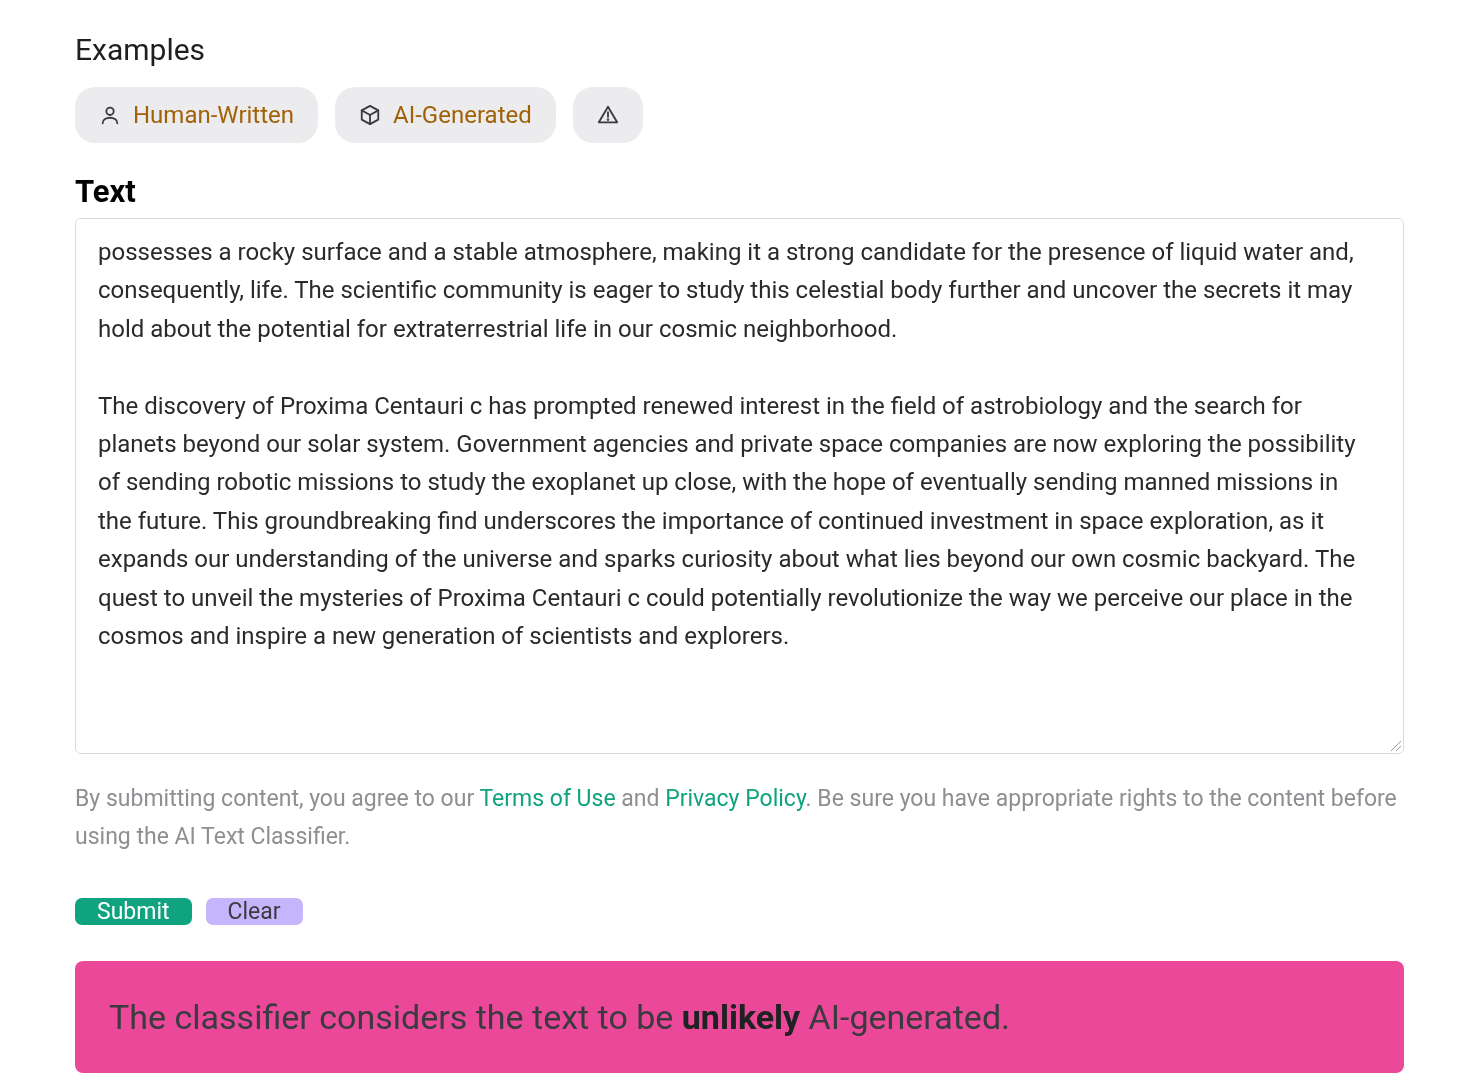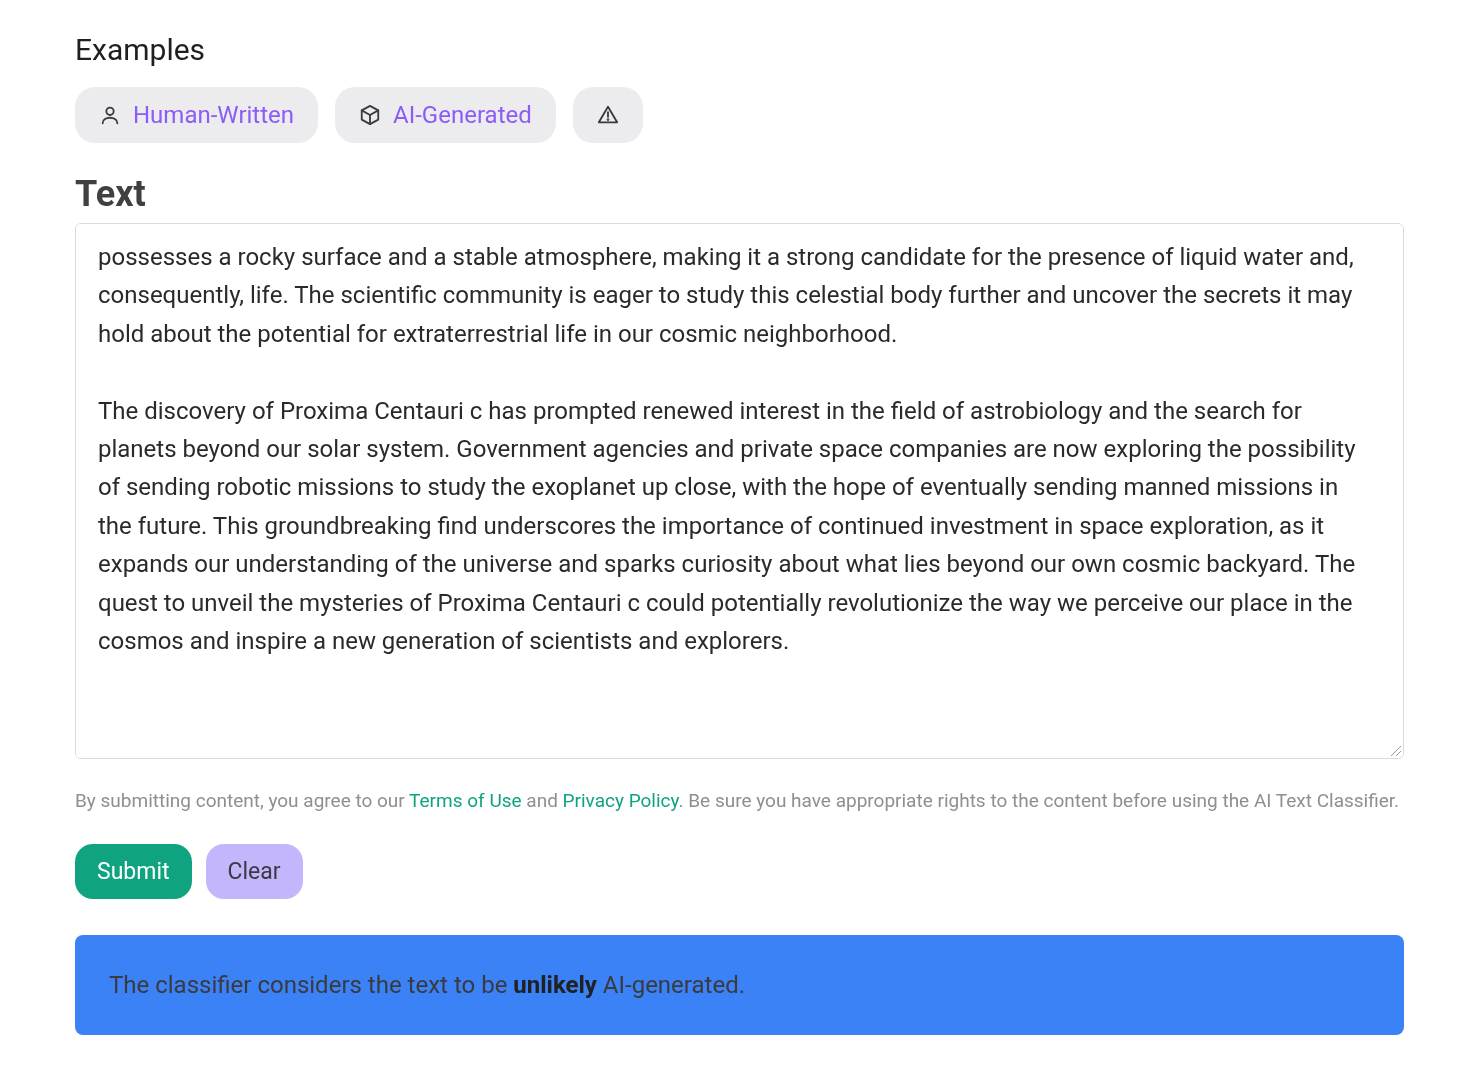--- a/index.html
+++ b/index.html
@@ -27,29 +27,29 @@
   }
   .chip {
     display: inline-flex;
     align-items: center;
     gap: 12px;
     background: #ececef;
     border: none;
     border-radius: 20px;
     padding: 14px 24px;
     font-size: 24px;
-    color: #8b5cf6;
+    color: #a16207;
     cursor: pointer;
     font-family: inherit;
   }
   .chip svg { flex: none; }
   .text-label {
-    font-size: 36px;
+    font-size: 31px;
     font-weight: 700;
-    color: #404040;
+    color: #000000;
     margin: 0 0 8px 0;
   }
   .textarea-wrapper {
     position: relative;
     border: 1px solid #d9d9de;
     border-radius: 6px;
     width: 100%;
     height: 536px;
     overflow: hidden;
   }
@@ -76,48 +76,49 @@
   .resize-handle {
     position: absolute;
     right: 1px;
     bottom: 1px;
     width: 14px;
     height: 14px;
     pointer-events: none;
   }
   .legal {
     margin: 26px 0 28px 0;
-    font-size: 19px;
+    font-size: 23px;
     line-height: 1.65;
     color: #8e8e93;
   }
   .legal a {
     color: #10a37f;
     text-decoration: none;
   }
   .buttons-row {
     display: flex;
     gap: 14px;
     margin-bottom: 36px;
   }
   .btn {
     border: none;
-    border-radius: 18px;
-    padding: 14px 22px;
+    border-radius: 7px;
+    padding: 0 22px;
     font-size: 23px;
     font-family: inherit;
     cursor: pointer;
+    margin-top: 14px;
   }
   .btn-primary { background: #10a37f; color: #ffffff; }
   .btn-secondary { background: #c4b5fd; color: #3a3a3f; }
   .result-box {
-    background: #3b82f6;
+    background: #ec4899;
     border-radius: 8px;
     padding: 36px 34px;
-    font-size: 24px;
+    font-size: 34px;
     color: #3a3a3f;
   }
   .result-box strong { font-weight: 700; color: #202123; }
 </style>
 </head>
 <body>
 
 <div class="container">
 
   <h2 class="section-heading">Examples</h2>

